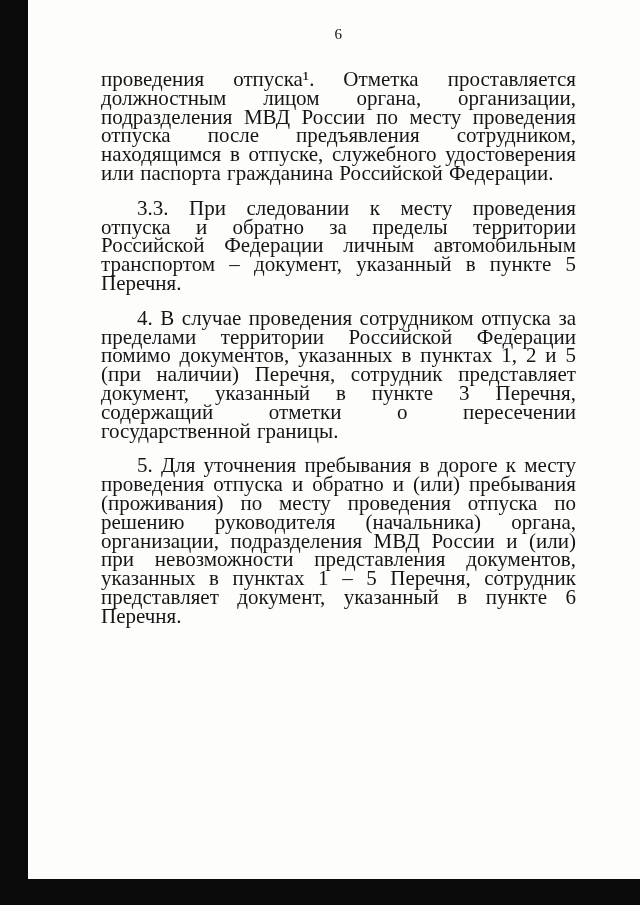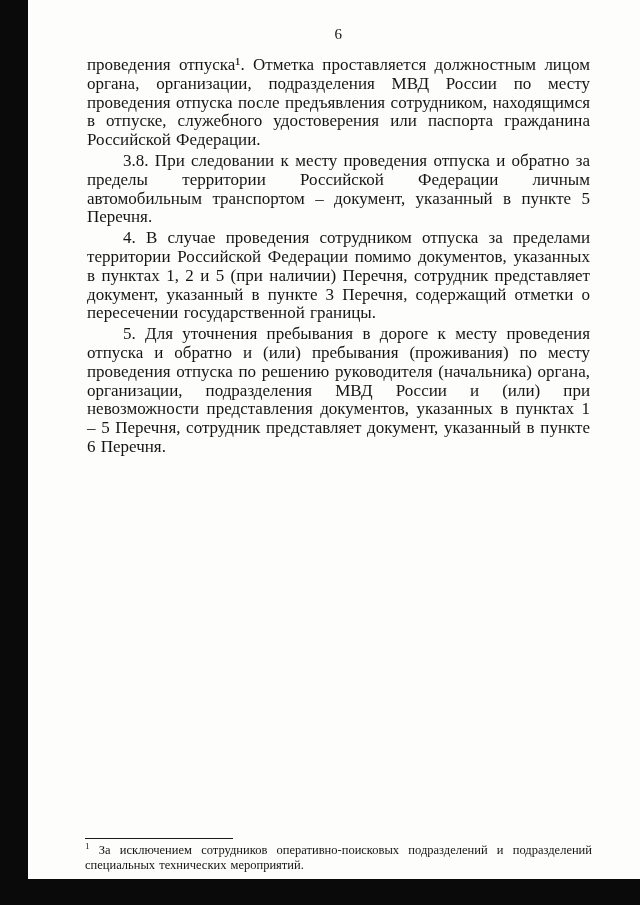--- a/index.html
+++ b/index.html
@@ -50,22 +50,22 @@
     font-size: 15px;
     letter-spacing: 0.5px;
   }
   .content {
     position: absolute;
     top: 54px;
     left: 57px;
     width: 507px;
   }
   p.body-par {
-    margin: 2px;
-    font-size: 17px;
+    margin: 16px;
+    font-size: 21px;
     line-height: 18.8px;
     text-align: justify;
     text-indent: 36px;
     word-spacing: 1px;
   }
   p.body-par.no-indent {
     text-indent: 0;
   }
   .footnote-area {
     position: absolute;
@@ -93,26 +93,22 @@
 </style>
 </head>
 <body>
 
 <div class="page">
 
   <div class="page-number">6</div>
 
   <div class="content">
     <p class="body-par no-indent">проведения отпуска¹. Отметка проставляется должностным лицом органа, организации, подразделения МВД России по месту проведения отпуска после предъявления сотрудником, находящимся в отпуске, служебного удостоверения или паспорта гражданина Российской Федерации.</p>
-    <p class="body-par">3.8. При следовании к месту проведения отпуска и обратно за пределы территории Российской Федерации личным автомобильным транспортом – документ, указанный в пункте 5 Перечня.</p>
+    <p class="body-par">3.3. При следовании к месту проведения отпуска и обратно за пределы территории Российской Федерации личным автомобильным транспортом – документ, указанный в пункте 5 Перечня.</p>
     <p class="body-par">4. В случае проведения сотрудником отпуска за пределами территории Российской Федерации помимо документов, указанных в пунктах 1, 2 и 5 (при наличии) Перечня, сотрудник представляет документ, указанный в пункте 3 Перечня, содержащий отметки о пересечении государственной границы.</p>
     <p class="body-par">5. Для уточнения пребывания в дороге к месту проведения отпуска и обратно и (или) пребывания (проживания) по месту проведения отпуска по решению руководителя (начальника) органа, организации, подразделения МВД России и (или) при невозможности представления документов, указанных в пунктах 1 – 5 Перечня, сотрудник представляет документ, указанный в пункте 6 Перечня.</p>
   </div>
 
-  <div class="footnote-area">
-    <hr class="footnote-rule">
-    <p class="footnote-text"><sup>1</sup> <span>За исключением сотрудников оперативно-поисковых подразделений и подразделений специальных технических мероприятий.</span></p>
-  </div>
 
 </div>
 
 <div class="scan-bar-left"></div>
 <div class="scan-bar-bottom"></div>
 
 </body></html>

